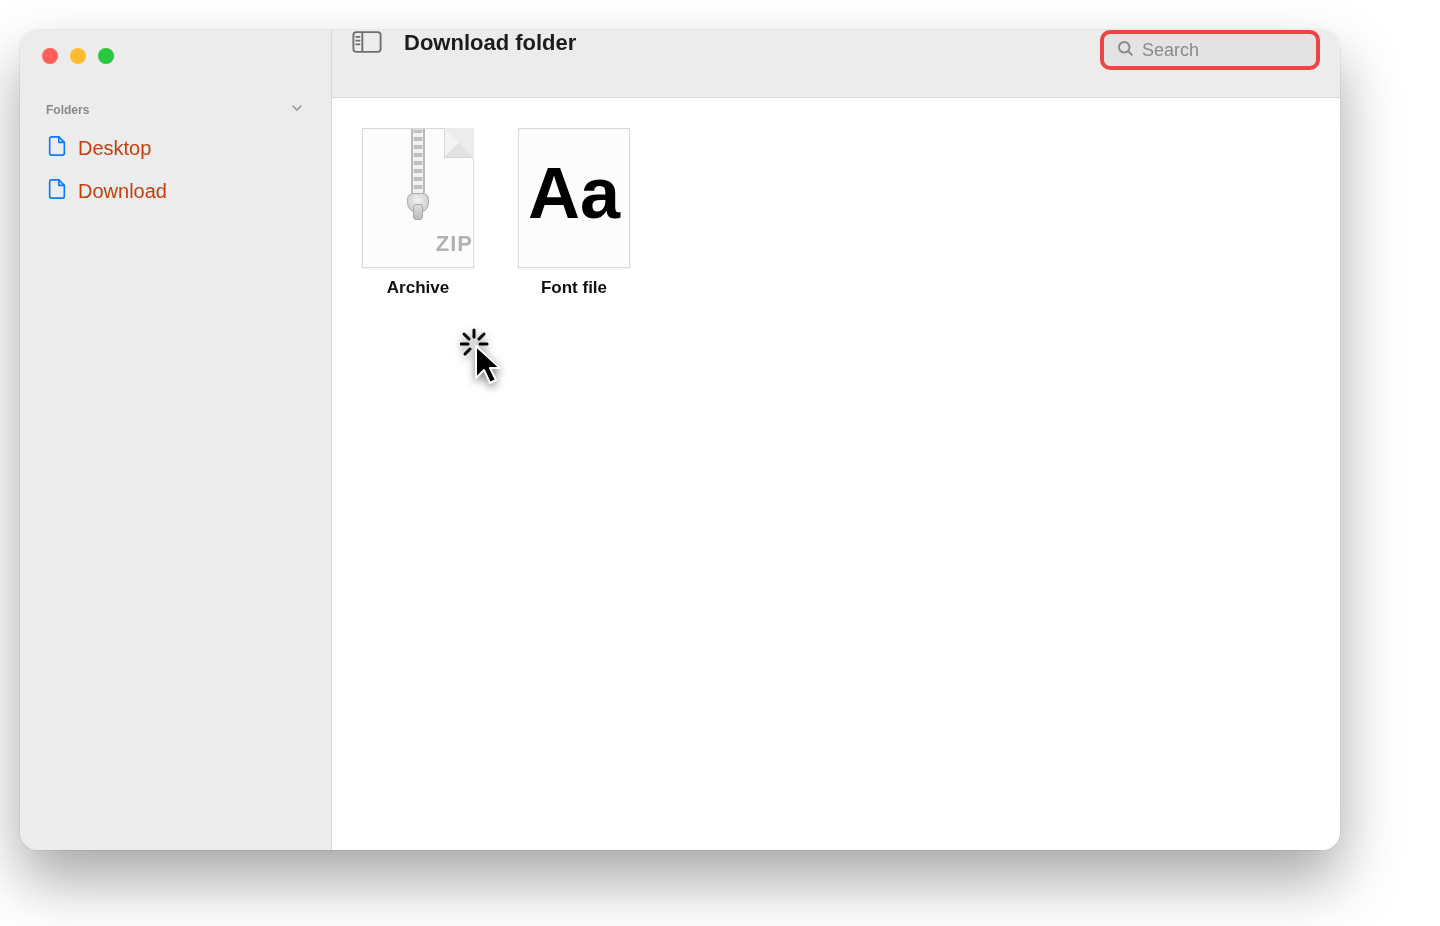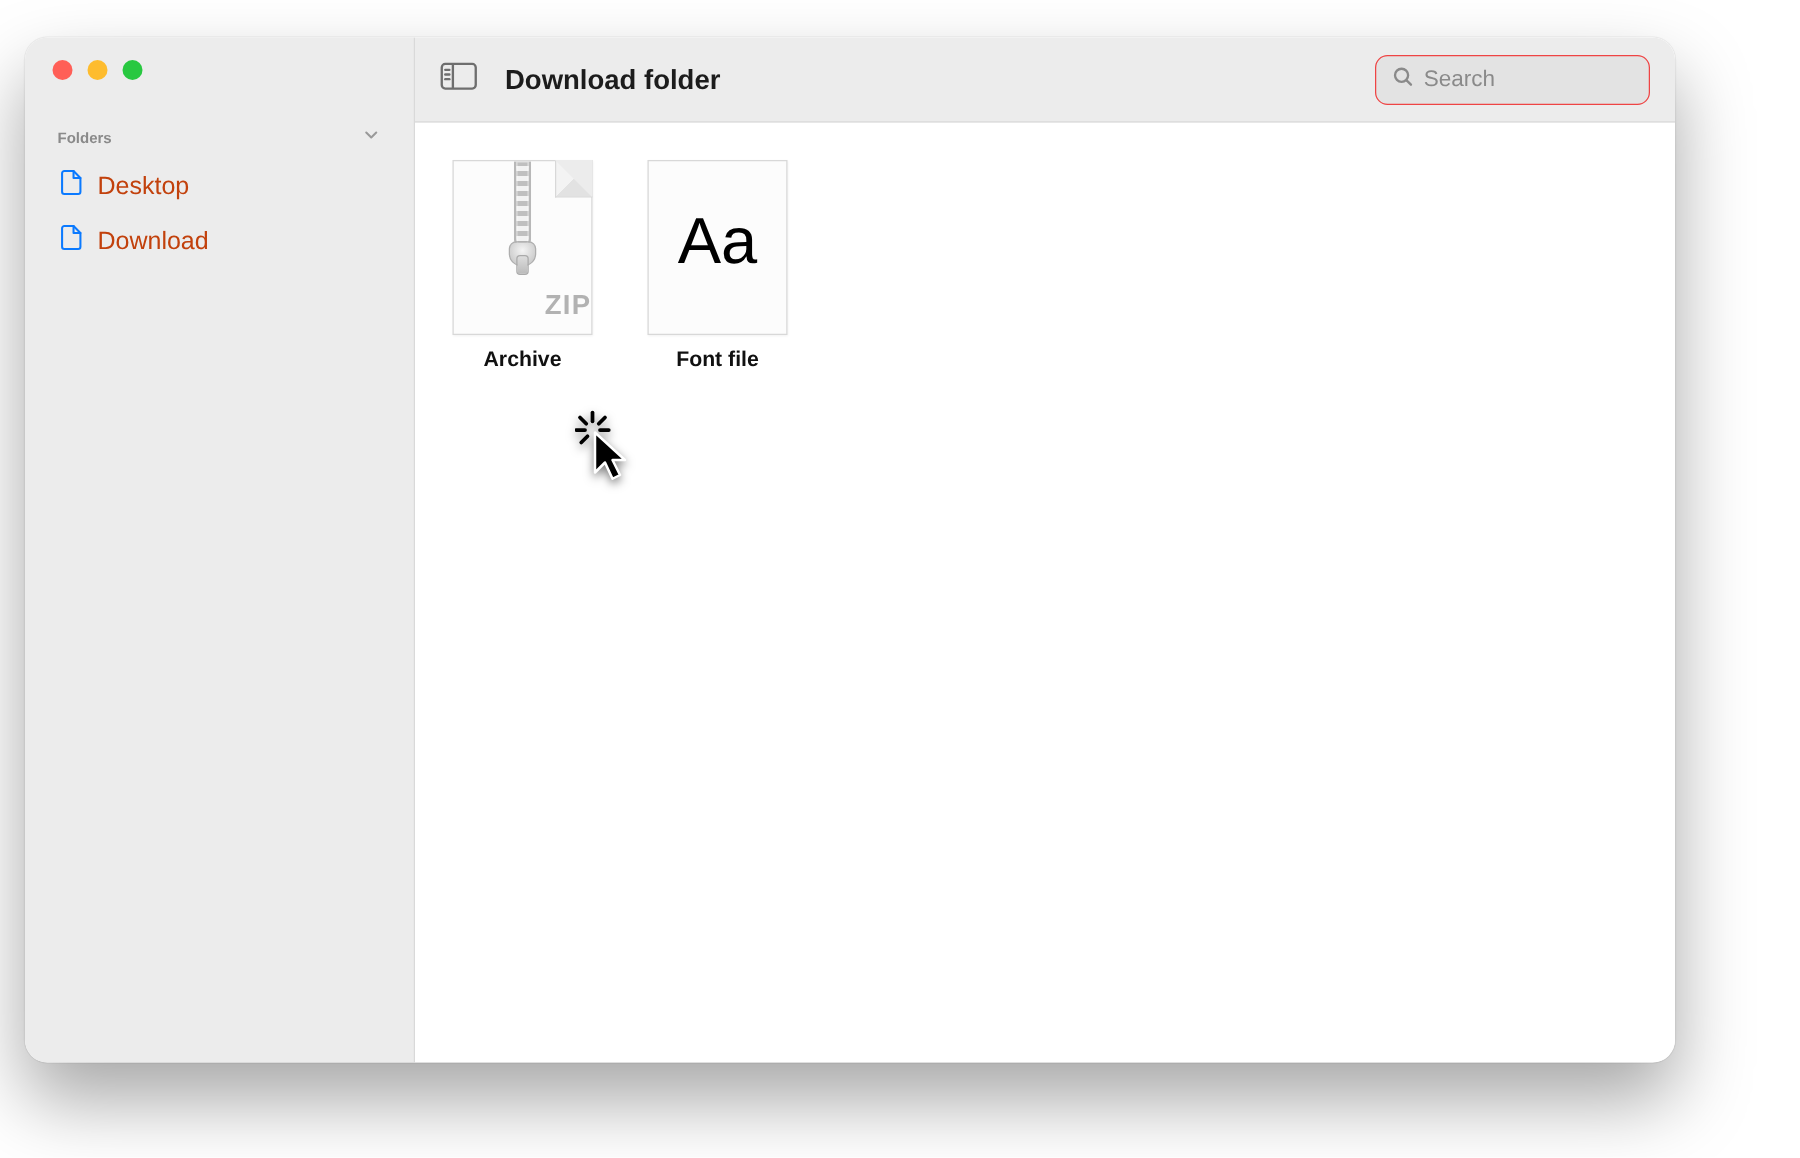--- a/index.html
+++ b/index.html
@@ -83,42 +83,42 @@
     flex: 1;
     display: flex;
     flex-direction: column;
     background: #fff;
   }
   .toolbar {
     height: 68px;
     background: #ececec;
     border-bottom: 1px solid #d9d9d9;
     display: flex;
-    align-items: center;
+    align-items: flex-start;
     padding: 0 20px;
     gap: 22px;
   }
   .layout-icon {
     width: 30px;
     height: 24px;
     color: #6e6e6e;
     flex-shrink: 0;
   }
   .title {
     font-size: 22px;
     font-weight: 600;
     color: #1c1c1c;
     flex: 0 0 auto;
   }
   .spacer { flex: 1; }
   .search-box {
     display: flex;
     align-items: center;
     background: #e3e3e3;
-    border: 1px solid #ef4444;
+    border: 4px solid #ef4444;
     border-radius: 10px;
     height: 40px;
     width: 220px;
     padding: 0 12px;
     gap: 8px;
   }
   .search-icon { width: 18px; height: 18px; color: #8a8a8a; flex-shrink: 0; }
   .search-input {
     border: none;
     background: transparent;
@@ -221,22 +221,22 @@
     font-weight: 600;
     color: #b2b2b2;
     letter-spacing: 1px;
   }
   .font-thumb {
     display:flex;
     align-items:center;
     justify-content:center;
   }
   .font-glyph {
-    font-size: 52px;
-    font-weight: 400;
+    font-size: 72px;
+    font-weight: 700;
     line-height: 1;
     color: #000;
     font-family: Arial, Helvetica, sans-serif;
   }
   .file-label {
     font-size: 17px;
     font-weight: 600;
     color: #111;
   }
   

